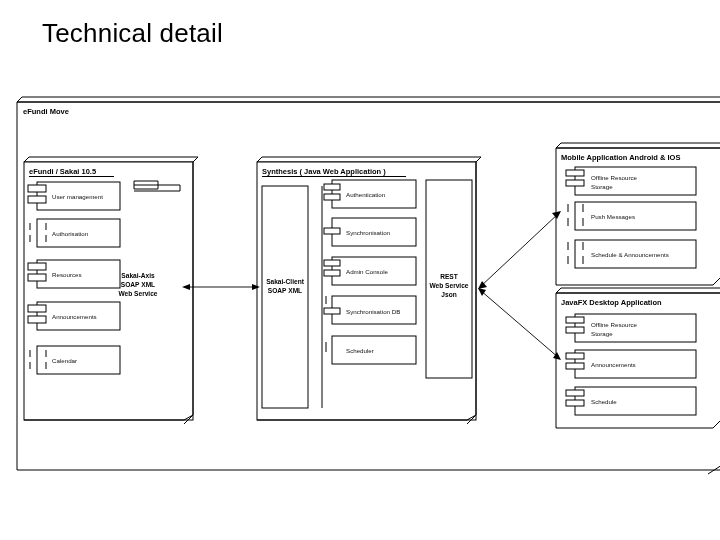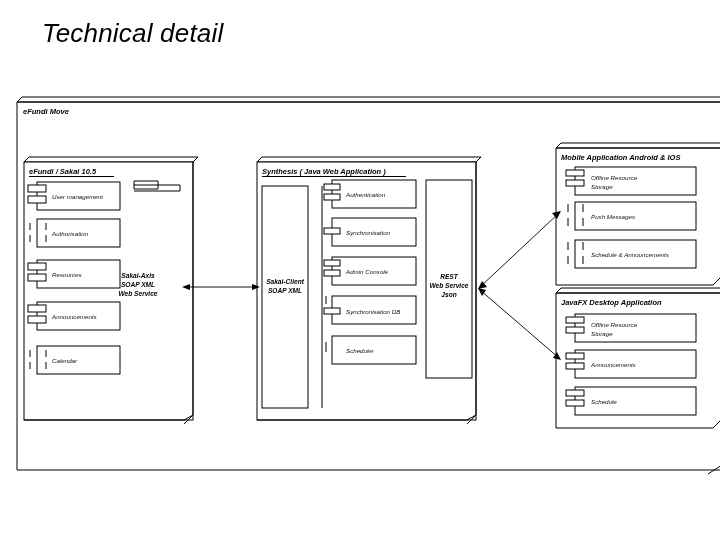--- a/index.html
+++ b/index.html
@@ -15,21 +15,20 @@
     overflow: hidden;
     font-family: "Liberation Sans", sans-serif;
     color: #000000;
   }
   #slide {
     position: absolute;
     left: 0; top: 0;
     width: 720px;
     height: 540px;
     background: #ffffff;
-    font-style: italic;
   }
   #slide-title {
     position: absolute;
     left: 42px;
     top: 18px;
     font-size: 26px;
     font-weight: normal;
     letter-spacing: 0.2px;
     color: #000000;
     white-space: nowrap;

